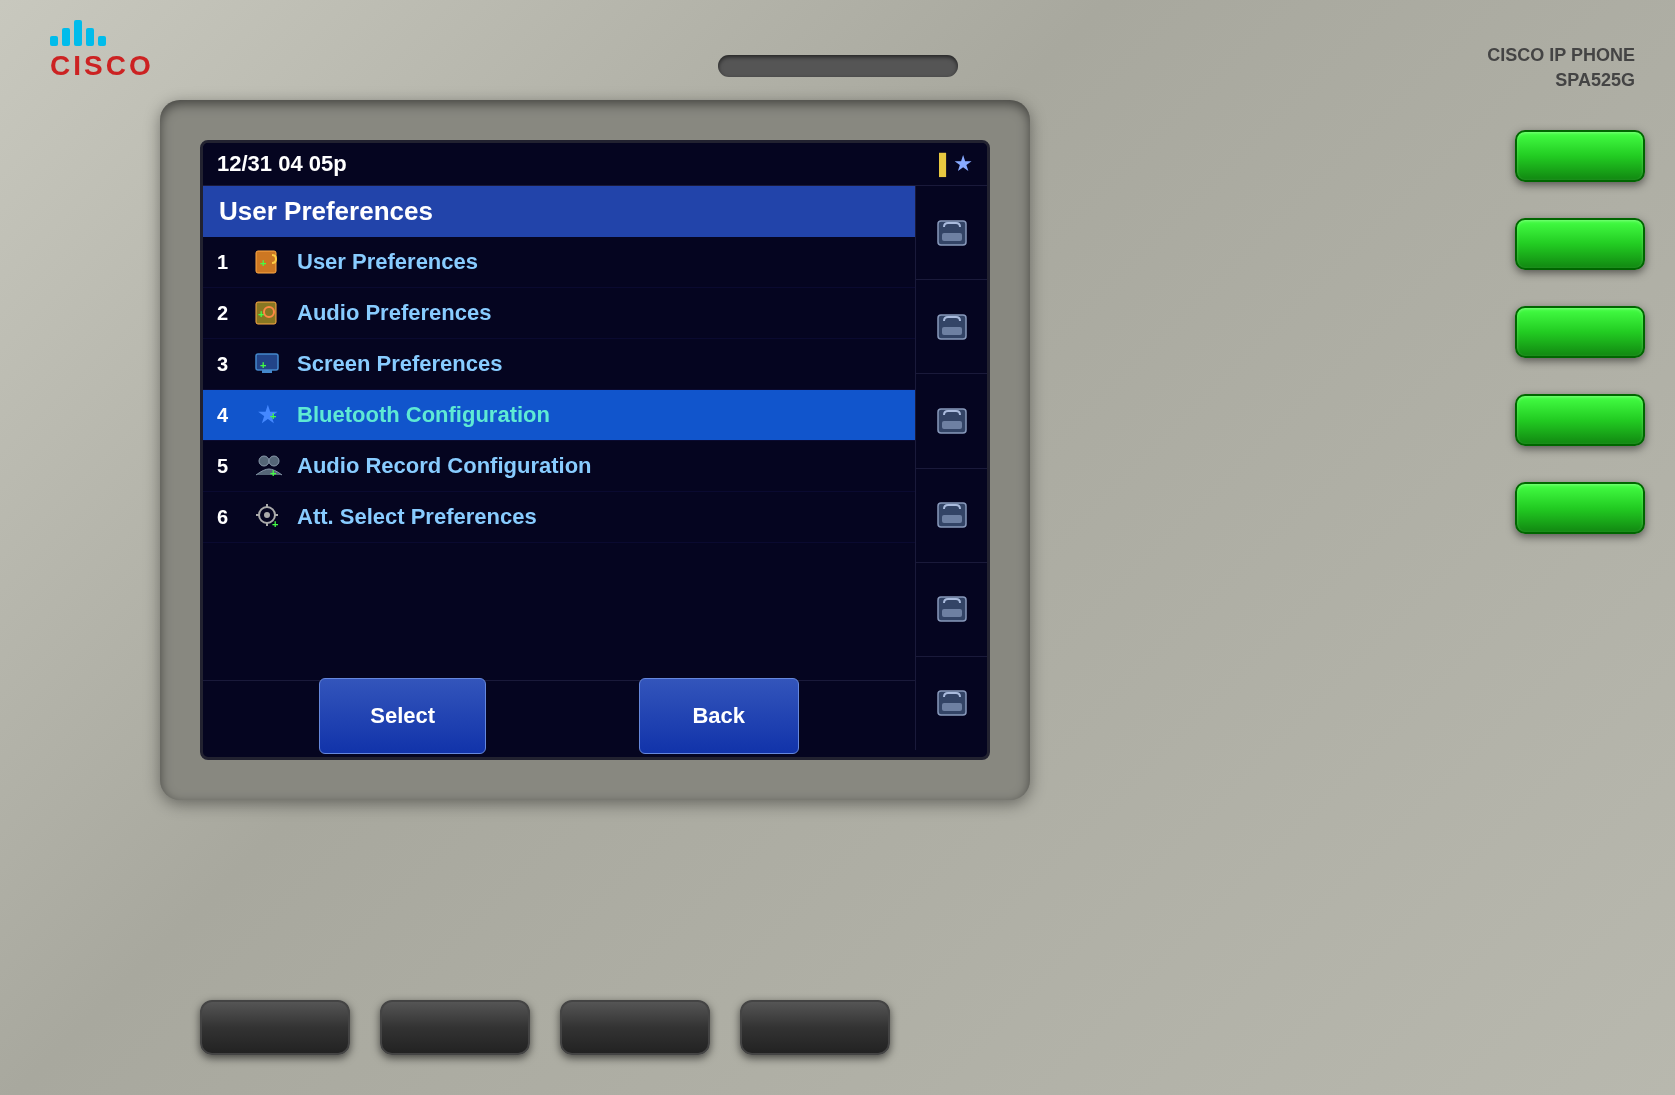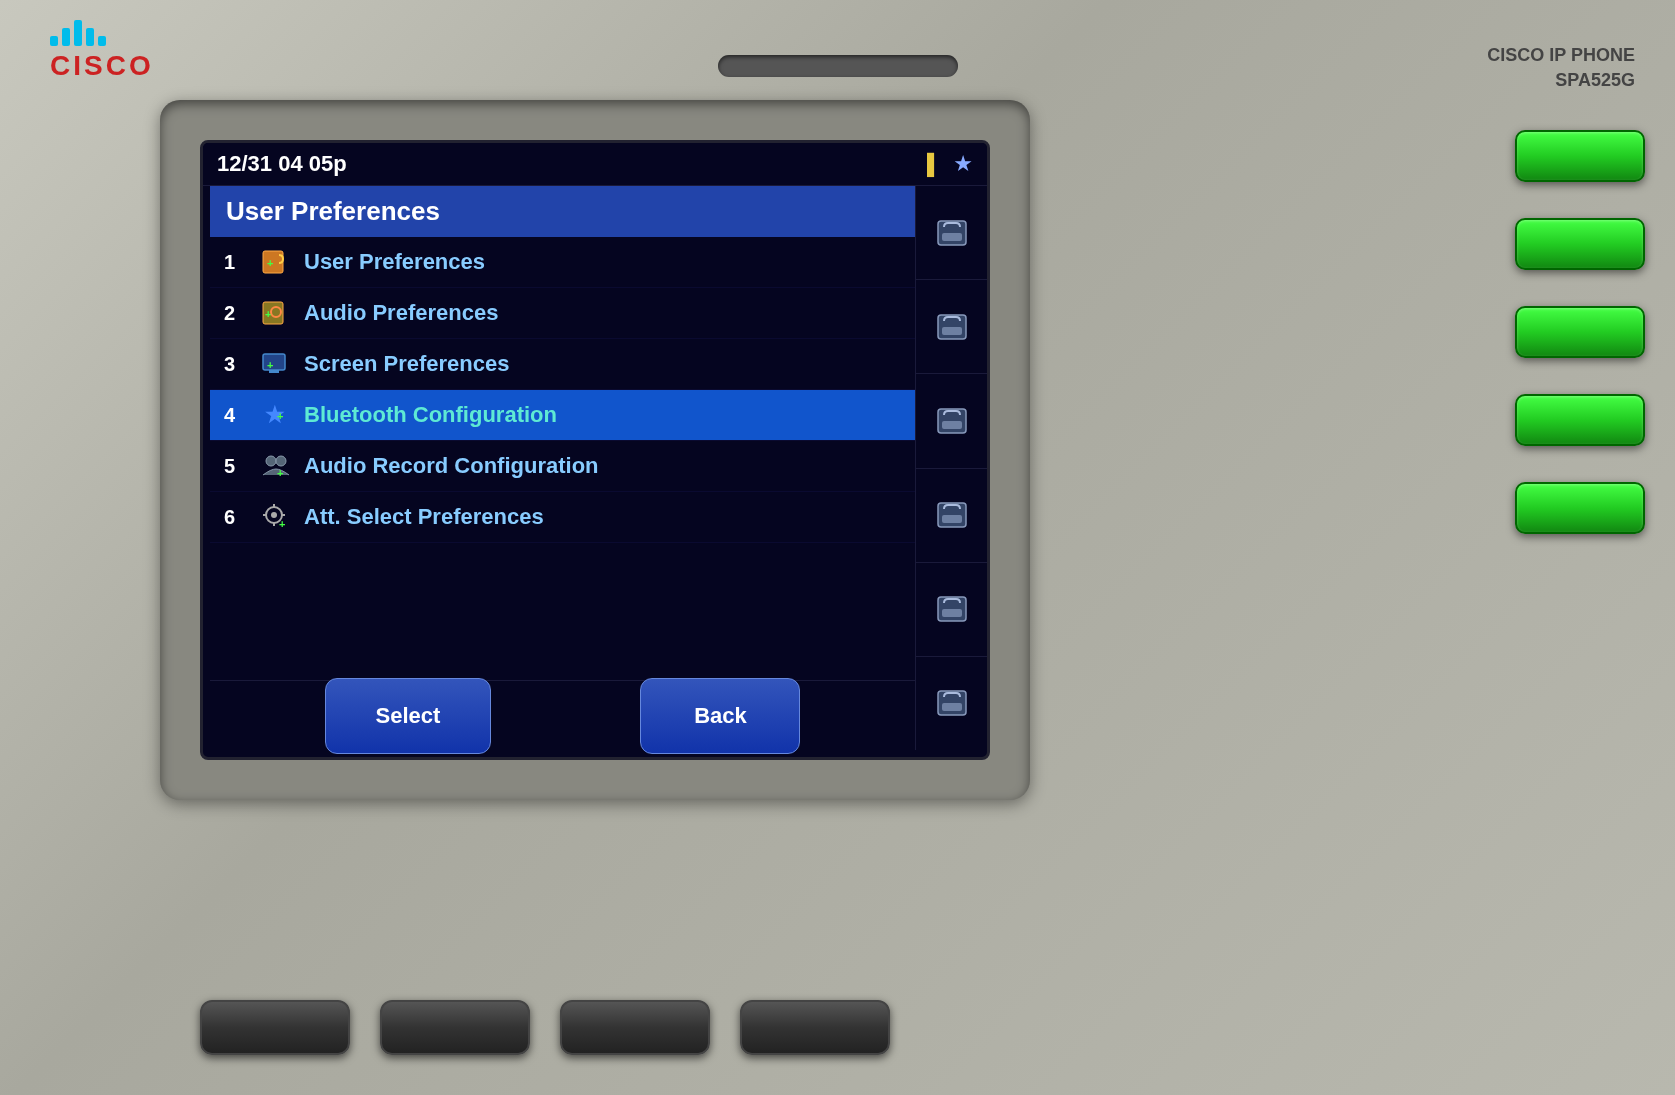--- a/index.html
+++ b/index.html
@@ -83,21 +83,21 @@
       position: relative;
       border: 3px solid #222230;
     }
 
     
     .status-bar {
       background: #050520;
       padding: 8px 14px;
       display: flex;
       align-items: center;
-      gap: 12px;
+      gap: 0;
       border-bottom: 1px solid #1a1a3a;
     }
     .status-time {
       color: white;
       font-size: 22px;
       font-weight: bold;
       flex: 1;
     }
     .status-signal {
       color: #e8c840;
@@ -105,21 +105,20 @@
     }
     .status-bluetooth {
       color: #88aaff;
       font-size: 22px;
     }
 
     
     .screen-content {
       display: flex;
       height: calc(100% - 50px);
-      margin-left: 7px;
     }
 
     
     .menu-area {
       flex: 1;
       display: flex;
       flex-direction: column;
     }
 
     
@@ -209,21 +208,21 @@
       border-top: 1px solid #1a1a3a;
       height: 70px;
     }
 
     .soft-button {
       background: linear-gradient(180deg, #3355bb 0%, #1133aa 100%);
       color: white;
       font-size: 22px;
       font-weight: bold;
       padding: 24px 50px;
-      border-radius: 12px;
+      border-radius: 6px;
       border: 1px solid #6688dd;
       cursor: pointer;
       min-width: 160px;
       text-align: center;
     }
 
     
     .line-buttons {
       position: absolute;
       right: 30px;

